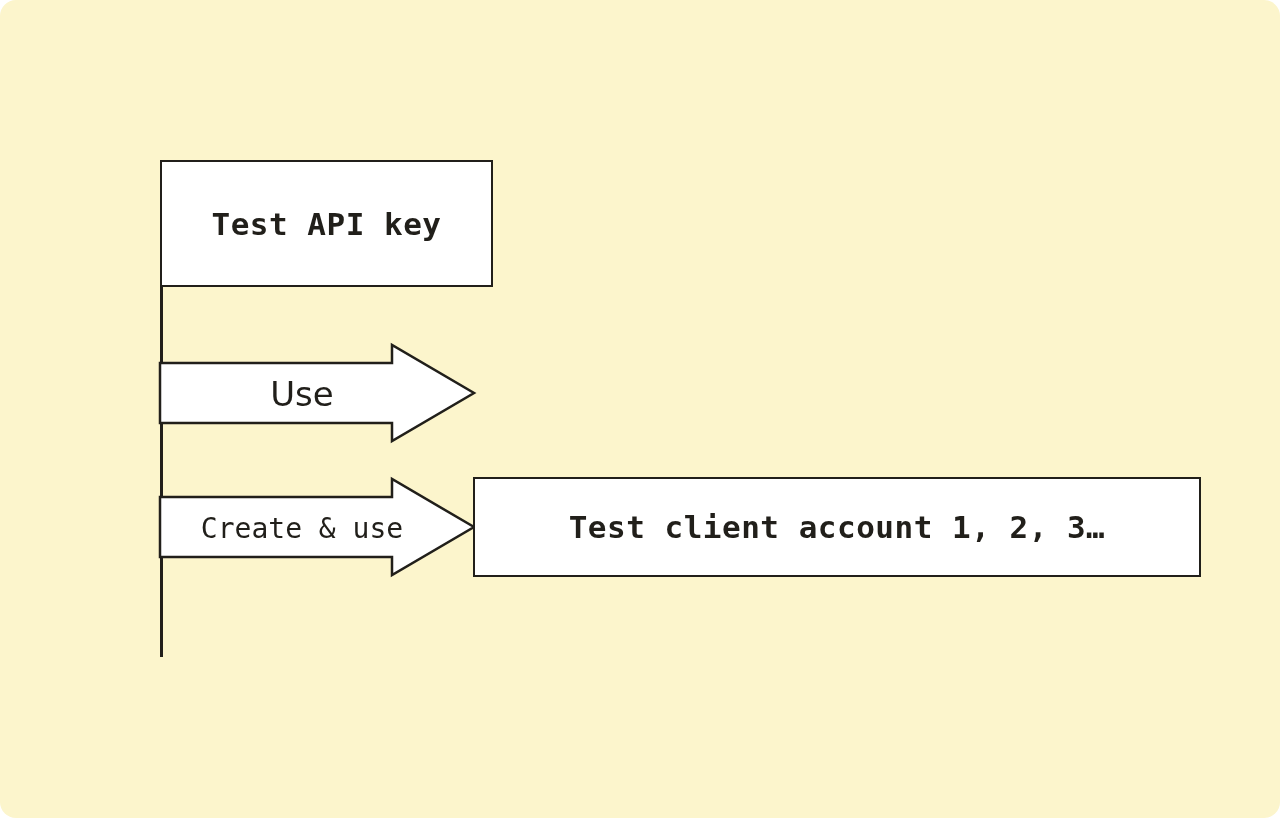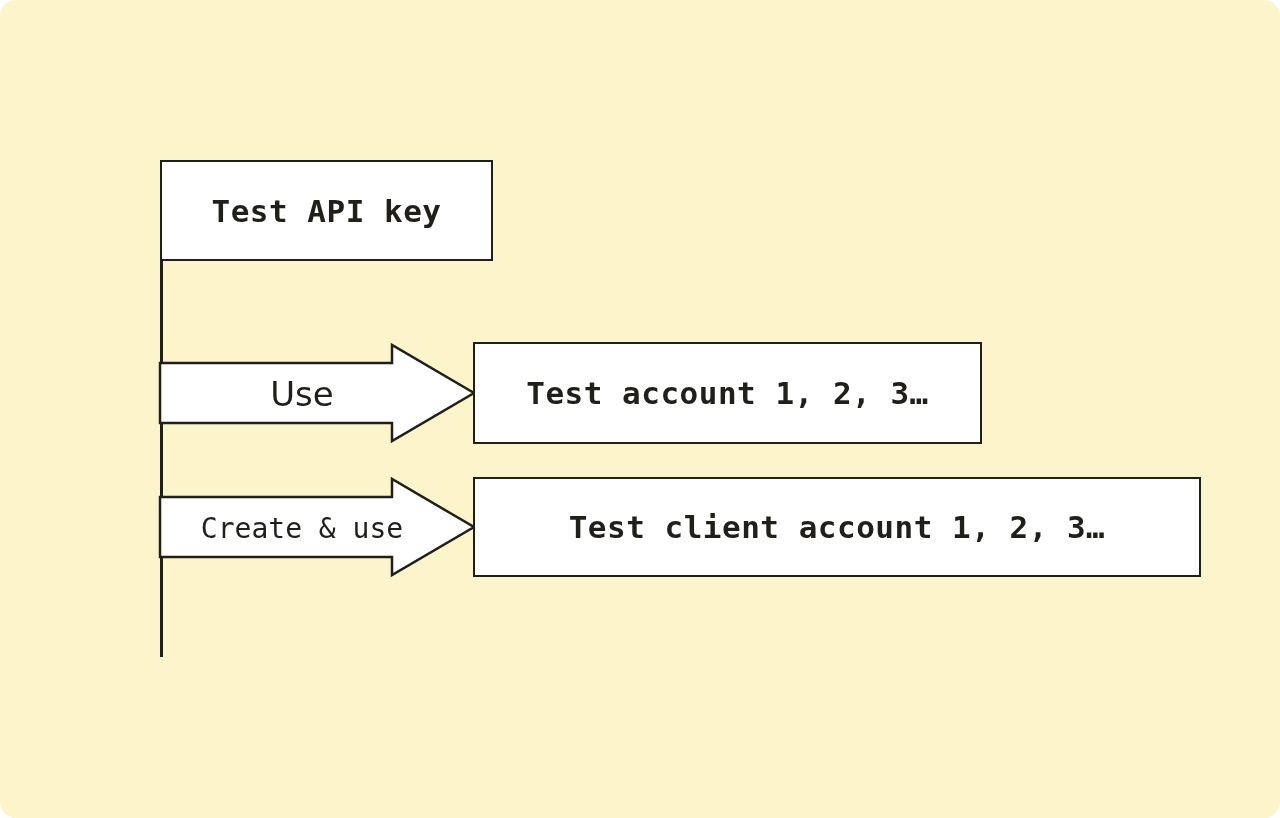--- a/index.html
+++ b/index.html
@@ -28,21 +28,21 @@
     background: var(--node-fill);
     border: 2.5px solid var(--ink);
     display: flex;
     align-items: center;
     justify-content: center;
     font-weight: 700;
     font-size: 31px;
     letter-spacing: 0.5px;
     white-space: nowrap;
   }
-  .node--root   { left: 160px; top: 160px; width: 333px; height: 101px; }
+  .node--root   { left: 160px; top: 160px; width: 333px; height: 127px; }
   .node--target1{ left: 473px; top: 342px; width: 509px; height: 102px; }
   .node--target2{ left: 473px; top: 477px; width: 728px; height: 100px; }
 
   .trunk {
     position: absolute;
     left: 160px; top: 260px;
     width: 3px; height: 397px;
     background: var(--ink);
   }
   .arrow-svg {
@@ -87,16 +87,15 @@
     <polygon points="0,20 232,20 232,2 314,50 232,98 232,80 0,80"></polygon>
   </svg>
   <svg class="arrow-svg arrow-svg--2" viewBox="0 0 316 100" aria-hidden="true">
     <polygon points="0,20 232,20 232,2 314,50 232,98 232,80 0,80"></polygon>
   </svg>
 
   <div class="arrow-label arrow-label--1">Use</div>
   <div class="arrow-label arrow-label--2">Create &amp; use</div>
 
   <div class="node node--root">Test API key</div>
-  <div class="node node--target1">Test account 1, 2, 3…</div>
   <div class="node node--target2">Test client account 1, 2, 3…</div>
 
 </div>
 
 </body></html>

